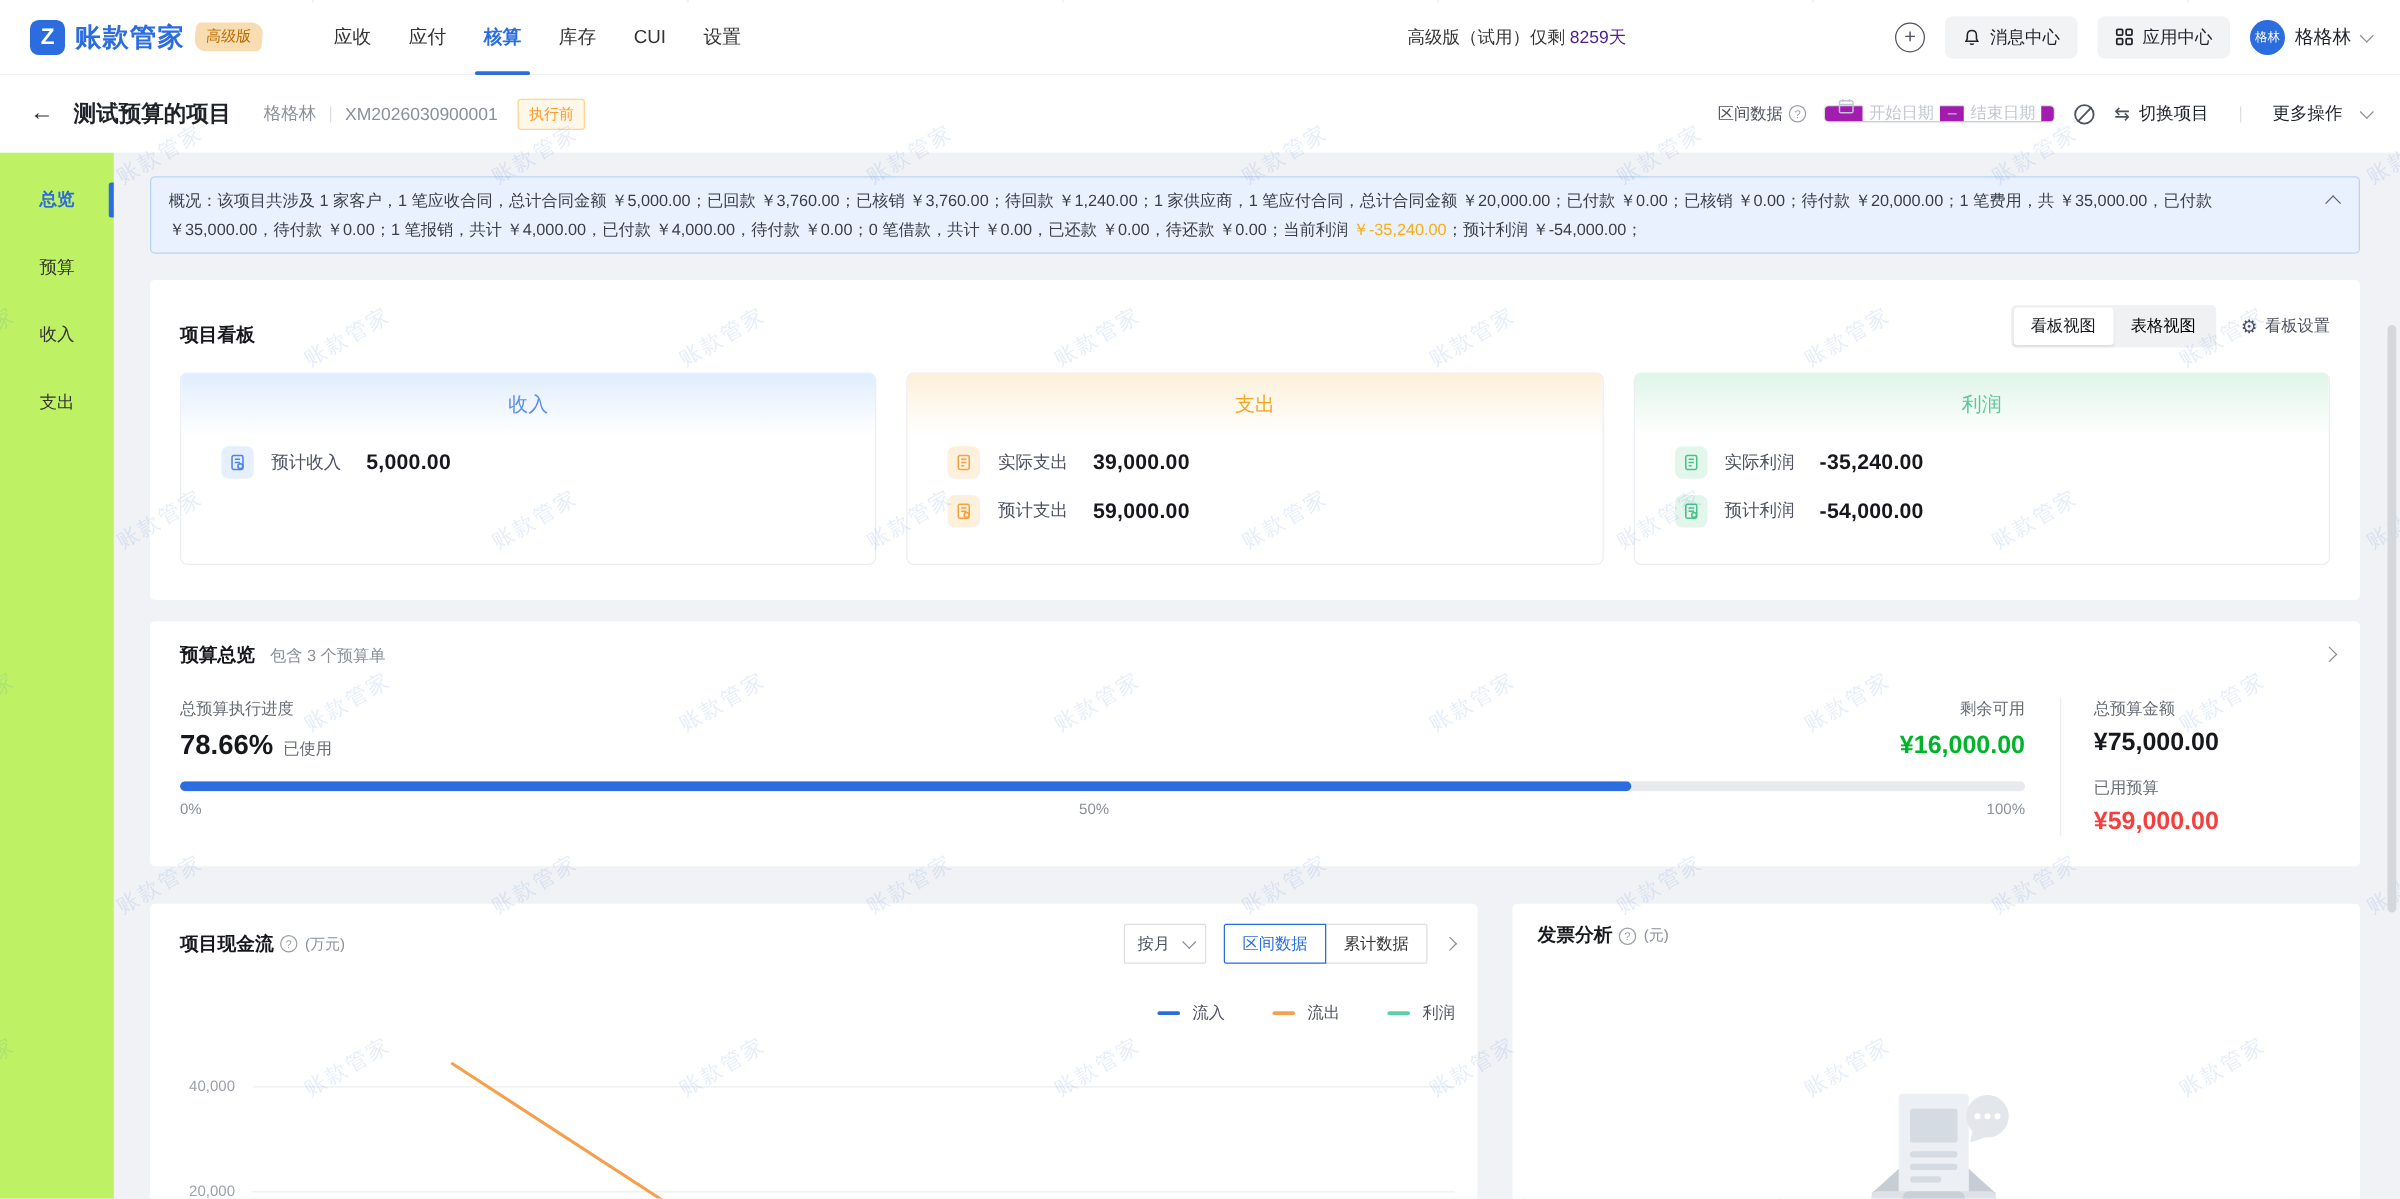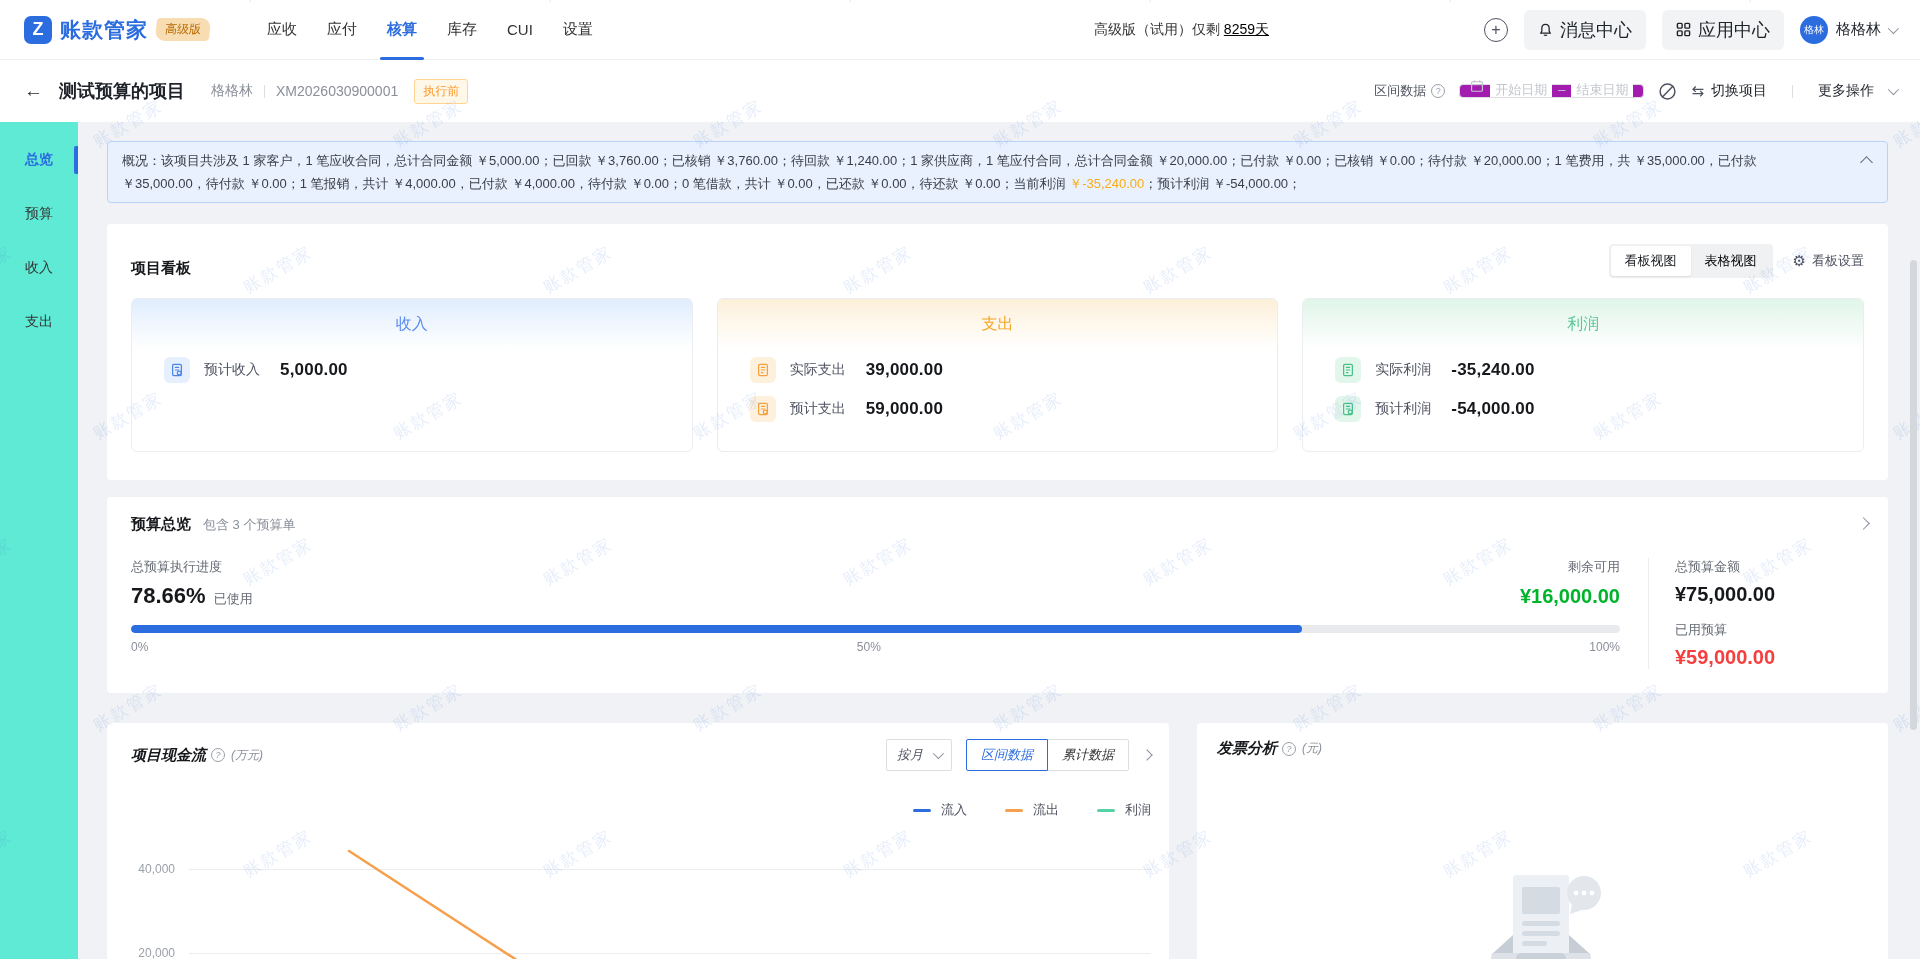--- a/index.html
+++ b/index.html
@@ -20,26 +20,26 @@
   .logo-text { font-size:21px; font-weight:bold; color:#2b6cdf; margin-left:8px; letter-spacing:1px; }
   .ver-badge { margin-left:8px; background:#f8ddb2; color:#b96a00; font-size:12px;
                padding:3px 9px; border-radius:4px 10px 4px 10px; transform:skewX(-6deg); }
   .nav-items { display:flex; margin-left:42px; height:60px; }
   .nav-item { position:relative; font-size:15px; color:#333; padding:0 15px; height:60px;
               display:flex; align-items:center; cursor:pointer; }
   .nav-item.active { color:#2b6cdf; font-weight:bold; }
   .nav-item.active::after { content:""; position:absolute; left:8px; right:8px; bottom:0;
               height:3px; background:#2b6cdf; border-radius:2px; }
   .trial { margin-left:auto; font-size:14px; color:#333; }
-  .trial b { color:#000000; font-weight:normal;text-decoration:underline; }
+  .trial b { color:#4c1d95; font-weight:normal; }
   .nav-right { display:flex; align-items:center; gap:16px; margin-left:215px; }
   .round-plus { width:24px; height:24px; border:1.6px solid #4e5260; border-radius:50%;
                 display:flex; align-items:center; justify-content:center; font-size:16px; color:#4e5260; cursor:pointer; }
   .nav-pill { display:flex; align-items:center; gap:7px; background:#f2f3f5; border-radius:6px;
-              padding:8px 14px; font-size:18px; color:#1f2329; cursor:pointer; }
+              padding:8px 14px; font-size:14px; color:#1f2329; cursor:pointer; }
   .nav-pill svg { display:block; }
   .avatar { width:28px; height:28px; border-radius:50%; background:#2b6cdf; color:#fff;
             font-size:10px; display:flex; align-items:center; justify-content:center; }
   .user-name { font-size:15px; margin-left:8px; }
   .chev { display:inline-block; width:8px; height:8px; border-right:1.5px solid #8a8f99;
           border-bottom:1.5px solid #8a8f99; transform:rotate(45deg) translateY(-2px); margin-left:7px; }
   
   .page-header { height:62px; background:#fff; display:flex; align-items:center; padding:0 24px;
                  position:relative; z-index:2; }
   .back { font-size:19px; color:#1f2329; cursor:pointer; }
@@ -56,21 +56,21 @@
               height:14px; padding:0 10px; gap:6px; background:#a21caf; }
   .date-box input { border:none; outline:none; width:62px; font-size:13px; color:#333;
                     font-family:inherit; text-align:center; }
   .date-box input::placeholder { color:#c3c7cd; }
   .date-sep { color:#c3c7cd; font-size:13px; }
   .icon-btn { color:#4e5260; cursor:pointer; display:flex; align-items:center; }
   .txt-btn { display:flex; align-items:center; gap:7px; font-size:14px; color:#1f2329; cursor:pointer; }
   .swap-glyph { font-size:15px; color:#4e5260; }
   
   .app-body { display:flex; height:837px; position:relative; z-index:1; }
-  .sidebar { width:78px; background:#5eead4; padding-top:16px; position:relative; }
+  .sidebar { width:91px; background:#bef264; padding-top:16px; position:relative; }
   .side-item { position:relative; height:44px; margin-bottom:10px; display:flex; align-items:center;
                justify-content:center; font-size:14px; color:#333; cursor:pointer; }
   .side-item.active { color:#2b6cdf; font-weight:bold; }
   .side-item.active .side-bar { position:absolute; right:0; top:8px; width:4px; height:28px;
                background:#2b6cdf; border-radius:2px 0 0 2px; }
   .content { flex:1; padding:19px 32px 0 29px; position:relative; overflow:hidden; }
   
   .overview { background:#e8f1fd; border:1px solid #b9d3f8; border-radius:4px;
               padding:7px 48px 7px 14px; font-size:13px; line-height:23px; color:#3a3f47; position:relative; }
   .overview .profit { color:#faad14; }
@@ -117,21 +117,21 @@
   .remain-val { font-size:20px; font-weight:bold; color:#00b42a; margin-top:9px; }
   .track { margin-top:16px; height:8px; border-radius:4px; background:#e9eaee; overflow:hidden; }
   .fill { height:8px; border-radius:4px; background:#2b6cdf; width:0; }
   .scale { display:flex; justify-content:space-between; margin-top:7px; font-size:12px; color:#8a8f99; }
   .budget-right { width:216px; border-left:1px solid #ebedf0; padding-left:26px; }
   .big-val { font-size:20px; font-weight:bold; color:#16181c; margin:7px 0 15px; }
   .big-val.red { color:#f53f3f; margin-bottom:0; }
   
   .bottom-row { margin-top:30px; display:flex; gap:28px; height:420px; }
   .cashflow { flex:0 0 1062px; padding:16px 18px 0 24px; position:relative; }
-  .cf-head { display:flex; align-items:center;font-style:italic; }
+  .cf-head { display:flex; align-items:center; }
   .unit-note { font-size:12px; color:#8a8f99; margin-left:6px; }
   .cf-controls { margin-left:auto; display:flex; align-items:center; gap:14px; }
   .select-box { display:flex; align-items:center; gap:10px; border:1px solid #dcdee2; border-radius:2px;
                 padding:6px 10px; font-size:13px; color:#4e5260; cursor:pointer; }
   .seg-line { display:flex; }
   .seg-line .seg { font-size:13px; padding:6px 14px; border:1px solid #dcdee2; color:#333; cursor:pointer; background:#fff; }
   .seg-line .seg:first-child { border-radius:2px 0 0 2px; }
   .seg-line .seg:last-child { border-radius:0 2px 2px 0; margin-left:-1px; }
   .seg-line .seg.active { color:#2b6cdf; border-color:#2b6cdf; position:relative; z-index:1; }
   .next-arrow { width:8px; height:8px; border-right:1.5px solid #8a8f99; border-top:1.5px solid #8a8f99;

